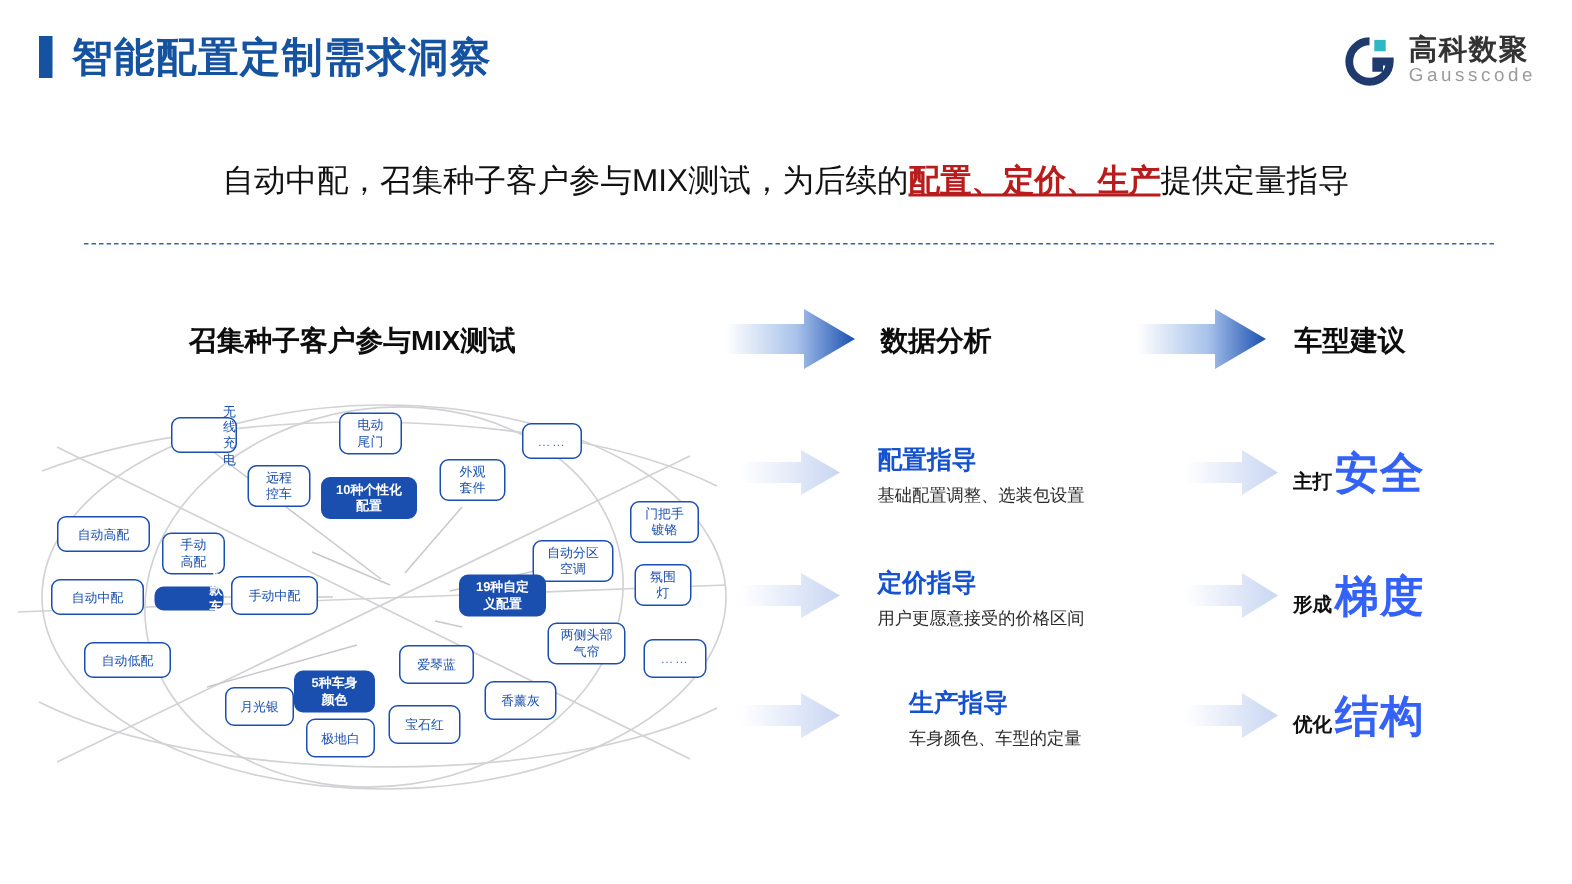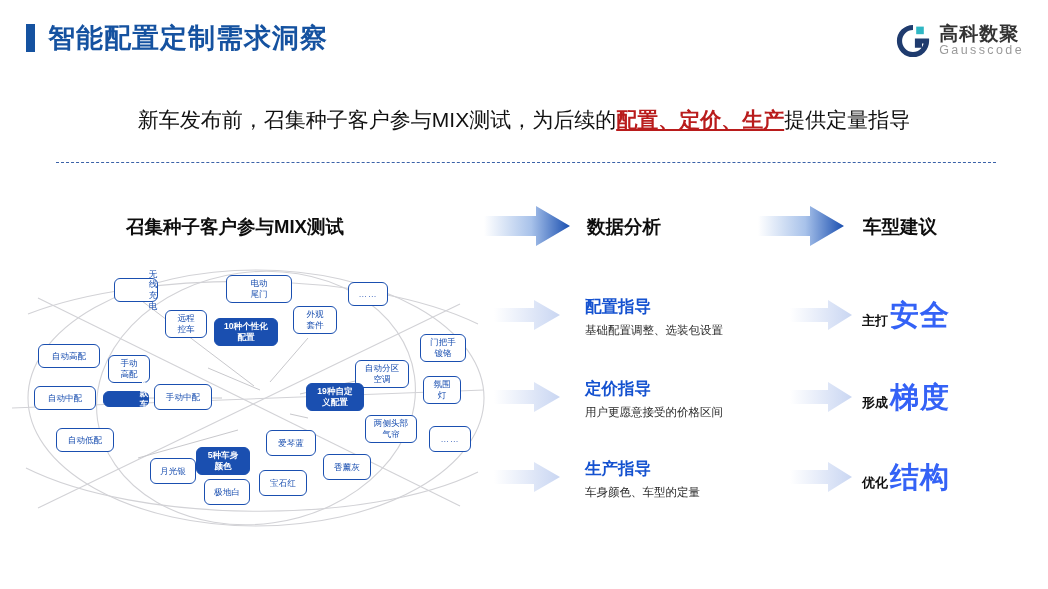--- a/index.html
+++ b/index.html
@@ -178,21 +178,21 @@
     margin-bottom: 5px;
     white-space: nowrap;
   }
   .guide .g-sub {
     font-size: 11.5px;
     color: #2a2a2a;
     white-space: nowrap;
   }
   .guide.g1 { top: 296px; }
   .guide.g2 { top: 378px; }
-  .guide.g3 { top: 458px; }
+  .guide.g3 { top: 458px; margin-left: 21px; }
 
   
   .advice {
     position: absolute;
     left: 862px;
     display: flex;
     align-items: baseline;
     white-space: nowrap;
   }
   .advice .a-pre {
@@ -226,21 +226,21 @@
       </svg>
     </div>
     <div class="logo-text">
       <span class="logo-cn">高科数聚</span>
       <span class="logo-en">Gausscode</span>
     </div>
   </div>
 </div>
 
 <div class="subtitle">
-  <span>新车发布前，召集种子客户参与MIX测试，为后续的</span><span class="hl">配置、定价、生产</span><span>提供定量指导</span>
+  <span>自动中配，召集种子客户参与MIX测试，为后续的</span><span class="hl">配置、定价、生产</span><span>提供定量指导</span>
 </div>
 <div class="divider"></div>
 
 <div class="col-head c1">召集种子客户参与MIX测试</div>
 <div class="col-head c2">数据分析</div>
 <div class="col-head c3">车型建议</div>
 
 <div class="arrow a-top1">
   <svg viewBox="0 0 86 40" preserveAspectRatio="none">
     <defs>
@@ -277,21 +277,21 @@
       <path d="M118 140 L 214 140"></path>
       <path d="M130 200 L 230 172"></path>
       <path d="M300 160 L 282 156"></path>
       <path d="M360 120 L 292 136"></path>
     </g>
   </svg>
 
 
   <div id="node-layer">
       <div class="node" style="left: 106px; top: 20px; width: 36px; height: 24px; padding-left: 38px;">无线充电</div>
-      <div class="node" style="left: 218px; top: 17px; width: 66px; height: 28px; text-align: center;">电动
+      <div class="node" style="left: 218px; top: 17px; width: 42px; height: 28px; text-align: center;">电动
 尾门</div>
       <div class="node ell" style="left: 340px; top: 24px; width: 40px; height: 24px;">……</div>
       <div class="node" style="left: 157px; top: 52px; width: 42px; height: 28px;">远程
 控车</div>
       <div class="node" style="left: 285px; top: 48px; width: 44px; height: 28px;">外观
 套件</div>
       <div class="node filled" style="left: 206px; top: 60px; width: 64px; height: 28px;">10种个性化
 配置</div>
       <div class="node" style="left: 412px; top: 76px; width: 46px; height: 28px;">门把手
 镀铬</div>

